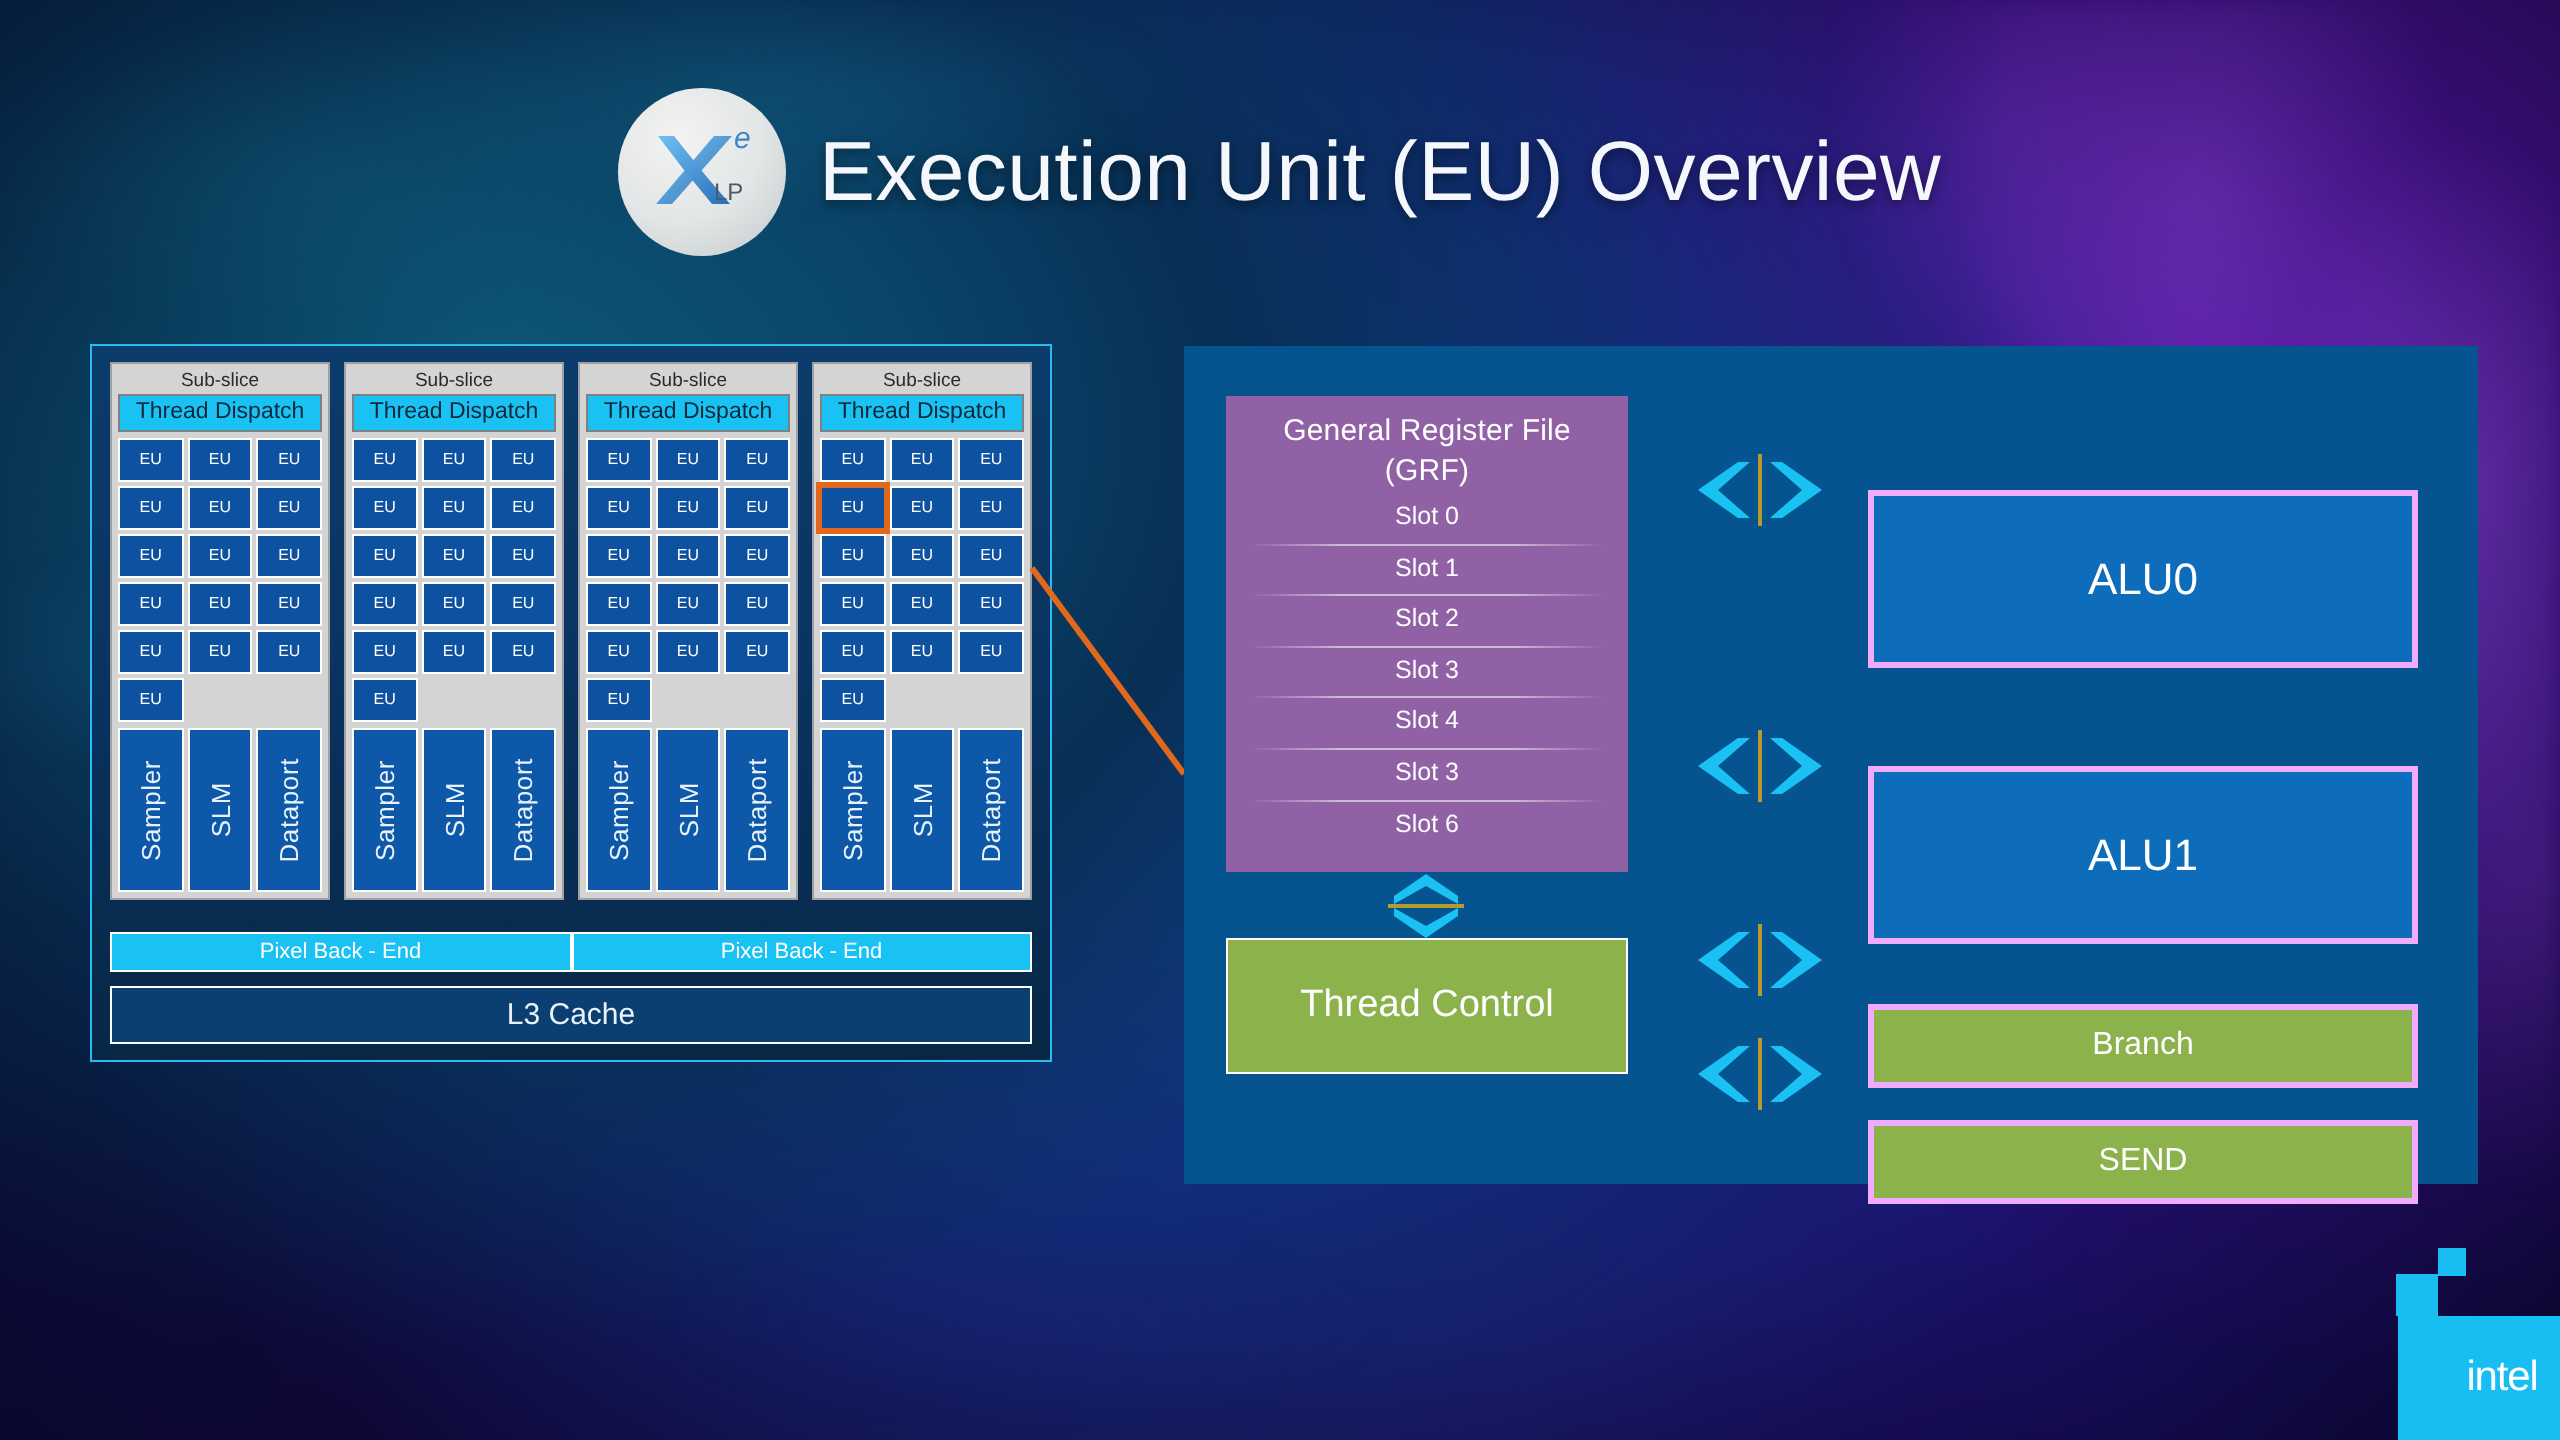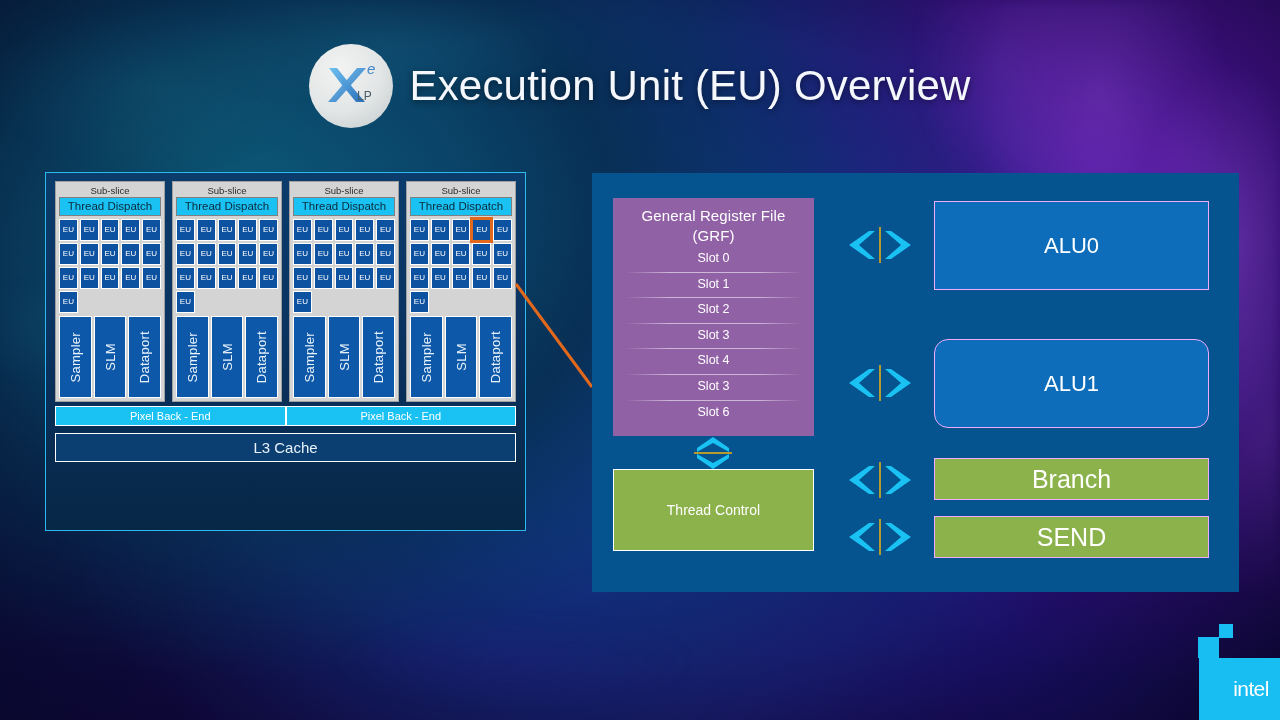--- a/index.html
+++ b/index.html
@@ -75,36 +75,36 @@
 
   .subslice-row { display: flex; gap: 7px; padding: 8px 9px 0 9px; }
   .subslice {
     flex: 1; background: #d4d4d4; border: 1px solid #9fa0a2; padding: 2px 3px 3px 3px;
   }
   .subslice-title { text-align: center; color: #2a2a2a; font-size: 9.5px; line-height: 13px; }
   .thread-dispatch {
     background: #19c2f3; border: 1px solid #7f8082; color: #0c2a3c;
     text-align: center; font-size: 11.5px; line-height: 17px; margin-bottom: 3px;
   }
-  .eu-grid { display: grid; grid-template-columns: repeat(5, 1fr); gap: 2px; }
+  .eu-grid { display: grid; grid-template-columns: repeat(3, 1fr); gap: 2px; }
   .eu-cell {
     background: #0d52a0; border: 1px solid #ffffff; color: #ffffff;
     font-size: 8px; text-align: center; line-height: 20px; height: 22px;
     display: flex; align-items: center; justify-content: center;
   }
   .eu-cell.highlight { outline: 3px solid #e2681c; outline-offset: -1px; z-index: 4; position: relative; }
   .func-row { display: flex; gap: 2px; margin-top: 3px; height: 82px; }
   .func-cell {
     flex: 1; background: #0d58a8; border: 1px solid #ffffff; color: #e8f2fb;
     display: flex; align-items: center; justify-content: center;
     font-size: 13px; letter-spacing: .3px;
   }
   .func-cell span { writing-mode: vertical-rl; transform: rotate(180deg); }
 
-  .pbe-row { display: flex; padding: 4px 9px 0 9px; }
+  .pbe-row { display: flex; padding: 16px 9px 0 9px; }
   .pbe {
     flex: 1; background: #19c2f3; border: 1px solid #ffffff; color: #ffffff;
     text-align: center; font-size: 11px; line-height: 18px; height: 20px;
   }
   .l3-row { padding: 7px 9px 9px 9px; }
   .l3 {
     background: #0b3f72; border: 1px solid #ffffff; color: #e8f2fb;
     text-align: center; font-size: 15px; line-height: 27px; height: 29px;
   }
 
@@ -123,34 +123,34 @@
   #grf-title { text-align: center; font-size: 15px; line-height: 20px; padding-top: 8px; letter-spacing: .1px; }
   .grf-slot {
     text-align: center; font-size: 12.5px; line-height: 25.6px; height: 25.6px;
     position: relative;
   }
   .grf-slot + .grf-slot::before {
     content: ""; position: absolute; left: 6%; right: 6%; top: 0; height: 1px;
     background: linear-gradient(90deg, rgba(255,255,255,0) 0%, rgba(255,255,255,.55) 25%, rgba(255,255,255,.55) 75%, rgba(255,255,255,0) 100%);
   }
   #thread-control {
-    position: absolute; left: 21px; top: 296px; width: 201px; height: 82px;
+    position: absolute; left: 21px; top: 296px; width: 201px; height: 68px;
     background: #8cb24c; border: 1px solid #ffffff; color: #ffffff;
-    display: flex; align-items: center; justify-content: center; font-size: 14px;
+    display: flex; align-items: center; justify-content: center; font-size: 19px;
   }
   #vert-arrow { position: absolute; left: 96px; top: 262px; width: 50px; height: 36px; }
 
   .right-block {
-    position: absolute; left: 342px; border: 1px solid #f0abfc; color: #ffffff;
-    display: flex; align-items: center; justify-content: center;
+    position: absolute; left: 342px; border: 3px solid #f0abfc; color: #ffffff;
+    display: flex; align-items: center; justify-content: center; margin-top: 44px;
   }
   .blk-alu { width: 275px; background: #0d6dba; font-size: 22px; }
-  .blk-grn { width: 275px; background: #8cb24c; font-size: 25px; }
+  .blk-grn { width: 275px; background: #8cb24c; font-size: 16px; }
   #blk-alu0    { top: 28px;  height: 89px; }
-  #blk-alu1    { top: 166px; height: 89px; border-radius: 14px; }
+  #blk-alu1    { top: 166px; height: 89px; }
   #blk-branch  { top: 285px; height: 42px; }
   #blk-send    { top: 343px; height: 42px; }
 
   .h-arrow { position: absolute; left: 255px; width: 66px; height: 40px; }
   #arw0 { top: 52px; }
   #arw1 { top: 190px; }
   #arw2 { top: 287px; }
   #arw3 { top: 344px; }
   #intel-sq-big { position: absolute; left: 1199px; top: 658px; width: 81px; height: 62px; background: #18bdf2; }
   #intel-sq-mid { position: absolute; left: 1198px; top: 637px; width: 21px; height: 21px; background: #18bdf2; }

